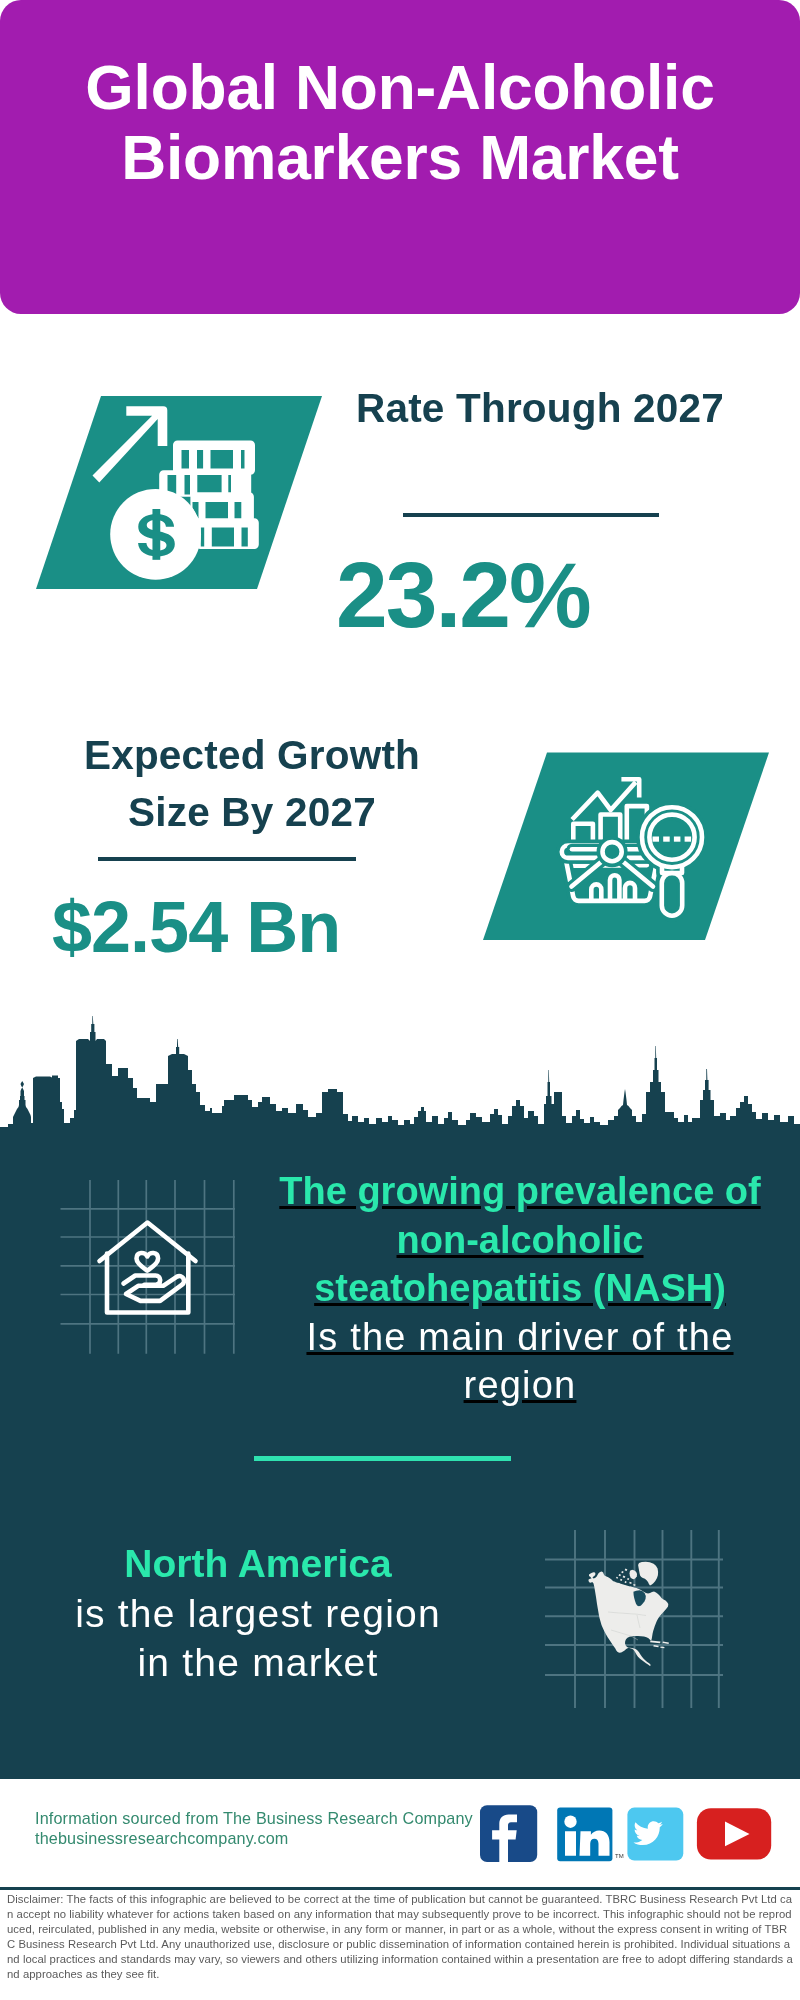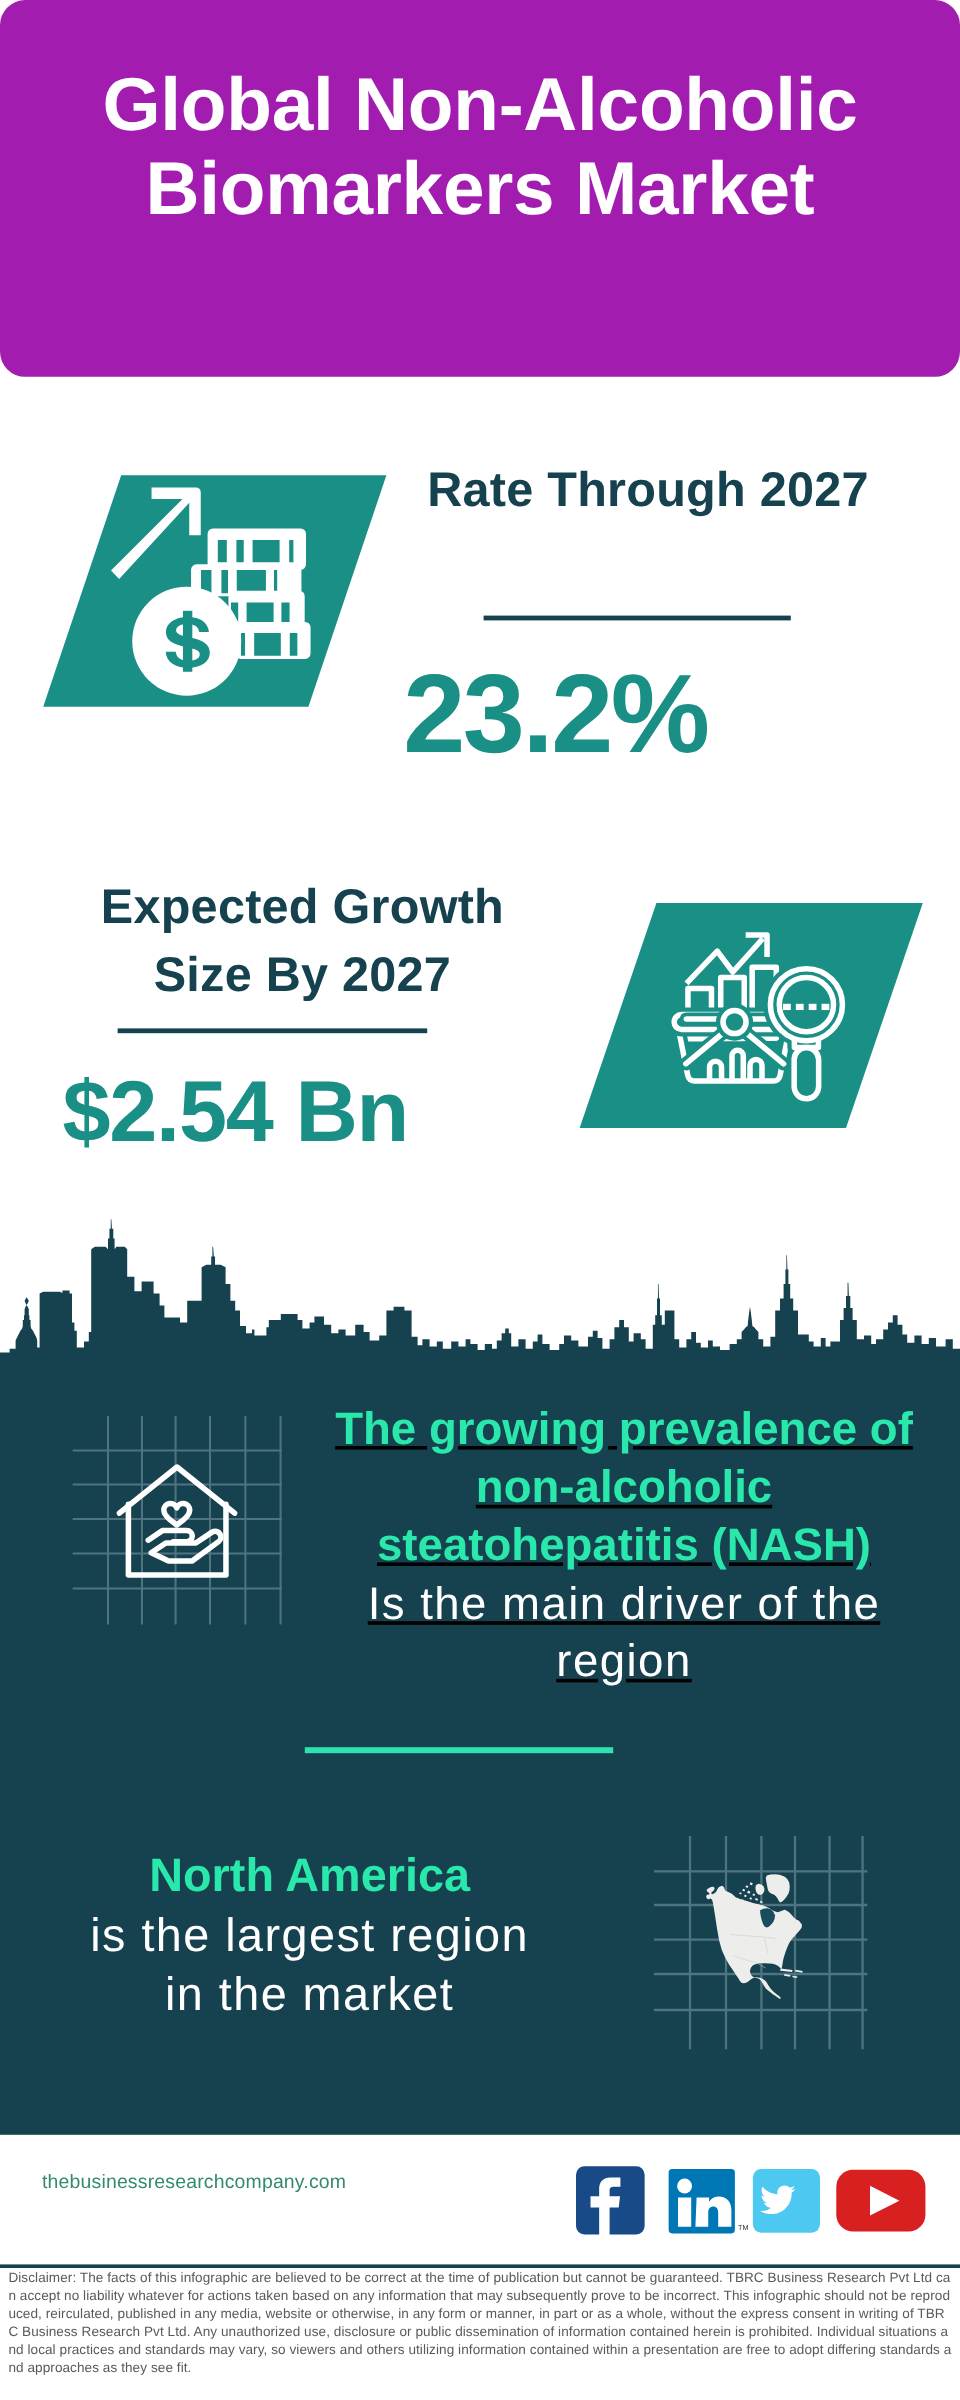--- a/index.html
+++ b/index.html
@@ -227,18 +227,19 @@
           c-2.4,7.6 -7.6,13.9 -14.3,17.9 c6.6,-0.7 12.9,-2.5 18.8,-5.1 c-4.4,6.5 -9.9,12.2 -16.3,16.8 z" transform="translate(55,0)"></path>
       </g>
     </g>
     <g>
       <rect x="226.9" y="10.2" width="74.3" height="51.4" rx="14" fill="#D7201F"></rect>
       <path fill="#fff" d="M255.0,23.5 L279.5,35.9 L255.0,48.3 z"></path>
     </g>
   </svg>
 
   <div class="src" style="left:35px;top:1808px;">
+    <div>Information sourced from The Business Research Company</div>
     <div>thebusinessresearchcompany.com</div>
   </div>
   <div style="position:absolute;left:0;top:1887px;width:800px;height:3px;background:#16414F;"></div>
   <div class="disc" style="left:7px;top:1892px;width:786px;">Disclaimer: The facts of this infographic are believed to be correct at the time of publication but cannot be guaranteed. TBRC Business Research Pvt Ltd can accept no liability whatever for actions taken based on any information that may subsequently prove to be incorrect. This infographic should not be reproduced, reirculated, published in any media, website or otherwise, in any form or manner, in part or as a whole, without the express consent in writing of TBRC Business Research Pvt Ltd. Any unauthorized use, disclosure or public dissemination of information contained herein is prohibited. Individual situations and local practices and standards may vary, so viewers and others utilizing information contained within a presentation are free to adopt differing standards and approaches as they see fit.</div>
 
 </div>
 
 </body></html>

